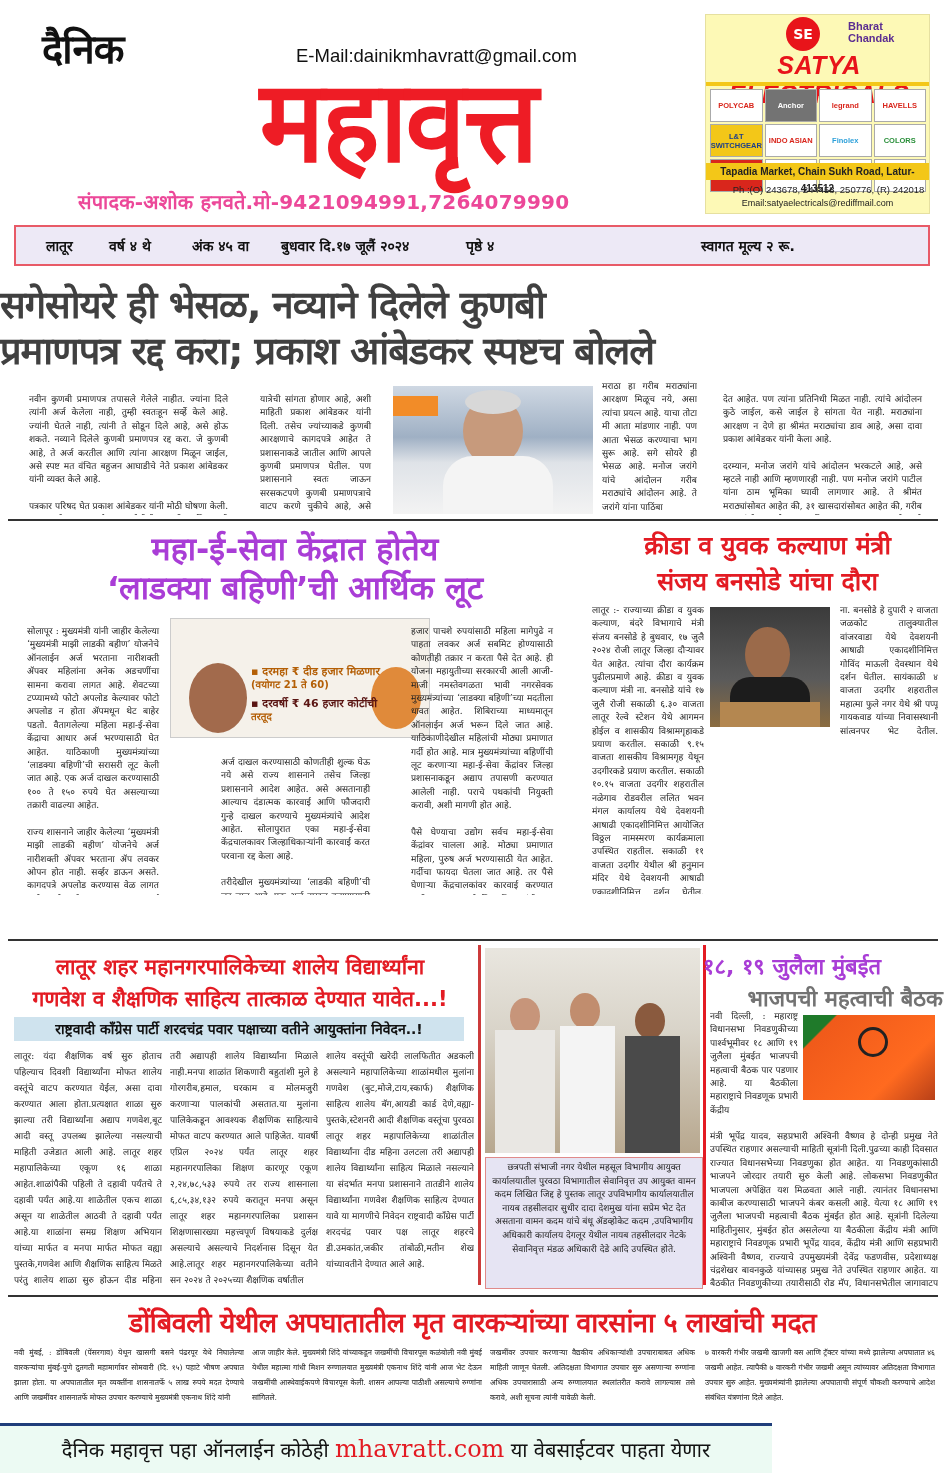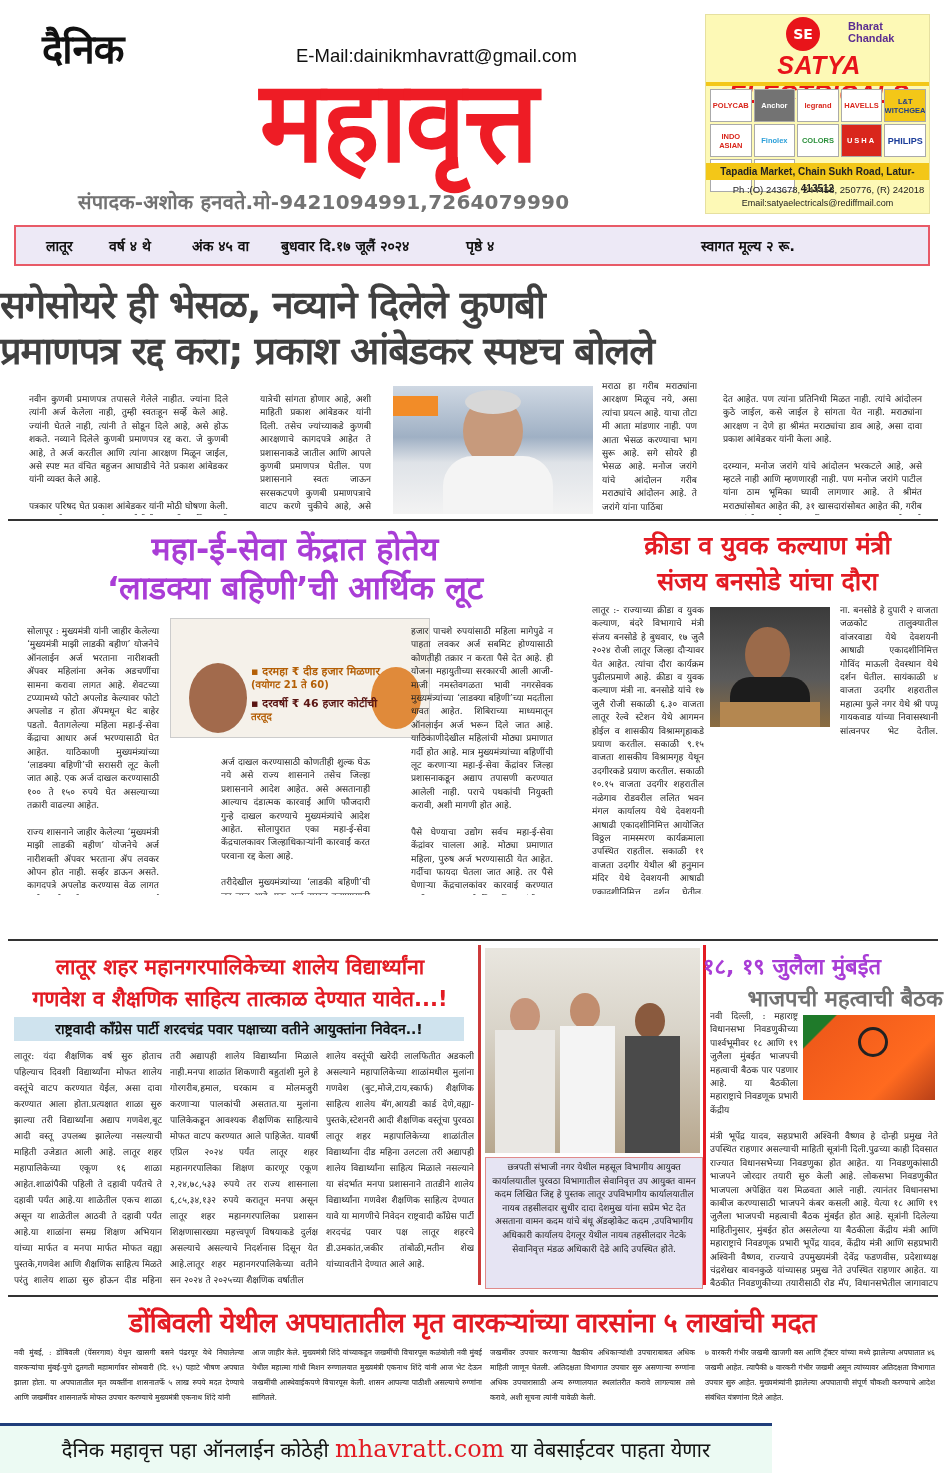--- a/index.html
+++ b/index.html
@@ -5,28 +5,28 @@
 *{box-sizing:border-box;margin:0;padding:0}
 html,body{width:945px;height:1483px;background:#fff;overflow:hidden}
 body{position:relative;font-family:"DejaVu Sans",sans-serif;color:#111}
 .abs{position:absolute}
 .txt{font-family:"DejaVu Serif",serif;font-size:9px;line-height:13.4px;color:#222;text-align:justify;overflow:hidden}
 .txt p{margin:13px}
 
 #daink{left:42px;top:20px;font-size:40px;font-weight:bold;color:#111;letter-spacing:-1px}
 #email{left:296px;top:45px;font-family:"Liberation Sans",sans-serif;font-size:18.5px;color:#111}
 #maintitle{left:98px;top:62px;width:600px;height:120px;font-size:108px;font-weight:bold;color:#ee1c25;line-height:120px;text-align:center;letter-spacing:-2px;transform:scaleY(1.05)}
-#editor{left:78px;top:188px;font-size:20px;font-weight:bold;color:#737373;letter-spacing:0.2px}
+#editor{left:78px;top:188px;font-size:20px;font-weight:bold;color:#ec4899;letter-spacing:0.2px}
 
 #ad{left:705px;top:14px;width:225px;height:200px;background:#fdf9b6;border:1px solid #e6e0a0}
 #ad-logo{left:80px;top:2px;width:34px;height:34px;border-radius:50%;background:#e8141a;color:#fff;font-size:14px;text-align:center;line-height:34px;font-weight:bold}
 #ad-owner{left:142px;top:5px;font-family:"Liberation Sans",sans-serif;font-size:11px;color:#5b2d91;font-weight:bold}
 #ad-name{left:8px;top:36px;width:210px;text-align:center;font-family:"Liberation Sans",sans-serif;font-weight:bold;font-size:25px;color:#e8141a;font-style:italic;letter-spacing:0.5px}
 #ad-bar{left:0;top:67px;width:223px;height:4px;background:#f3c718}
-#brands{left:4px;top:74px;width:216px;display:grid;grid-template-columns:repeat(5,1fr);gap:2px}
+#brands{left:4px;top:74px;width:216px;display:grid;grid-template-columns:repeat(4,1fr);gap:2px}
 .brand{height:33px;background:#fff;border:1px solid #aaa;font-family:"Liberation Sans",sans-serif;font-size:7.5px;font-weight:bold;display:flex;align-items:center;justify-content:center;text-align:center;overflow:hidden}
 #ad-addr{left:0;top:148px;width:223px;height:17px;background:#f3c718;font-family:"Liberation Sans",sans-serif;font-size:10px;font-weight:bold;text-align:center;line-height:17px;color:#222}
 #ad-ph{left:0;top:169px;width:245px;font-family:"Liberation Sans",sans-serif;font-size:9.5px;text-align:center;color:#222}
 #ad-mail{left:0;top:183px;width:223px;font-family:"Liberation Sans",sans-serif;font-size:9px;text-align:center;color:#222;height:14px;overflow:hidden}
 
 #dateline{left:14px;top:225px;width:916px;height:41px;background:#ede9f6;border:2.5px solid #e85a67;display:flex;align-items:center;font-size:14px;font-weight:bold;color:#111}
 #dateline span{position:absolute}
 
 .h1{font-weight:bold;color:#404040;text-align:left;letter-spacing:-1px}
 #hl1a{left:0;top:277px;width:945px;font-size:38px}

